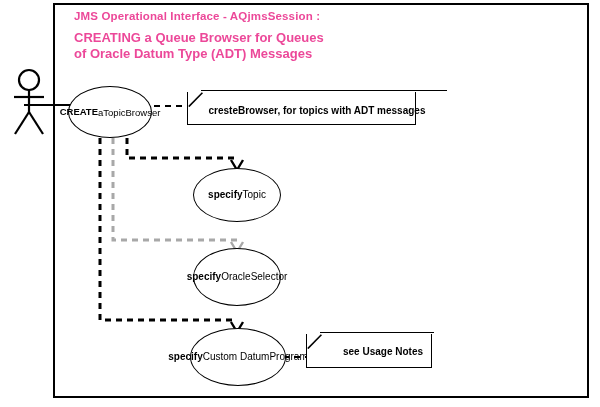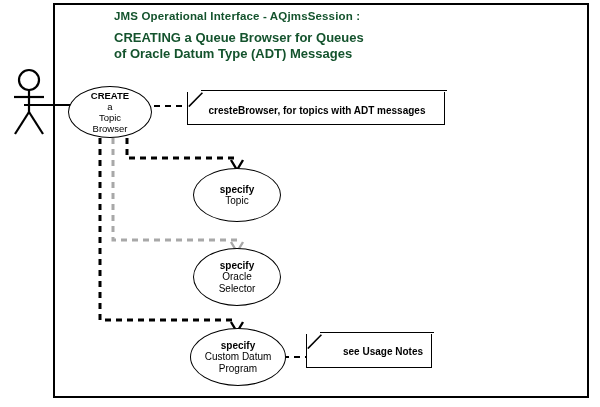--- a/index.html
+++ b/index.html
@@ -24,22 +24,21 @@
     height: 395px;
     border: 2px solid #000000;
     box-sizing: border-box;
   }
   
   #title-block {
     position: absolute;
     left: 74px;
     top: 8px;
     width: 330px;
-    color: #14532d;
-    margin-left: 40px;
+    color: #ec4899;
   }
   .title-line-1 {
     font-size: 11.5px;
     font-weight: bold;
     letter-spacing: 0.15px;
     line-height: 17px;
     white-space: nowrap;
   }
   .title-line-2, .title-line-3 {
     font-size: 13px;
@@ -68,21 +67,21 @@
     color: #000000;
   }
   
   .usecase {
     position: absolute;
     border: 1.6px solid #000000;
     border-radius: 50%;
     background: #ffffff;
     box-sizing: border-box;
     display: flex;
-    flex-direction: column;
+    flex-direction: row;
     align-items: center;
     justify-content: center;
     color: #000000;
     z-index: 5;
   }
   .uc-line-bold {
     font-size: 10px;
     font-weight: bold;
     line-height: 11.5px;
     white-space: nowrap;
@@ -145,21 +144,21 @@
   }
   .note-text {
     position: absolute;
     font-size: 10px;
     font-weight: bold;
     white-space: nowrap;
   }
   #note-create {
     left: 187px;
     top: 92px;
-    width: 258px;
+    width: 229px;
     height: 33px;
   }
   #note-create .note-fold-top { left: 13.4px; width: 246px; }
   #note-create .note-text {
     left: 0; top: 13px; width: 258px; text-align: center;
   }
   #note-usage {
     left: 306px;
     top: 334px;
     width: 126px;

